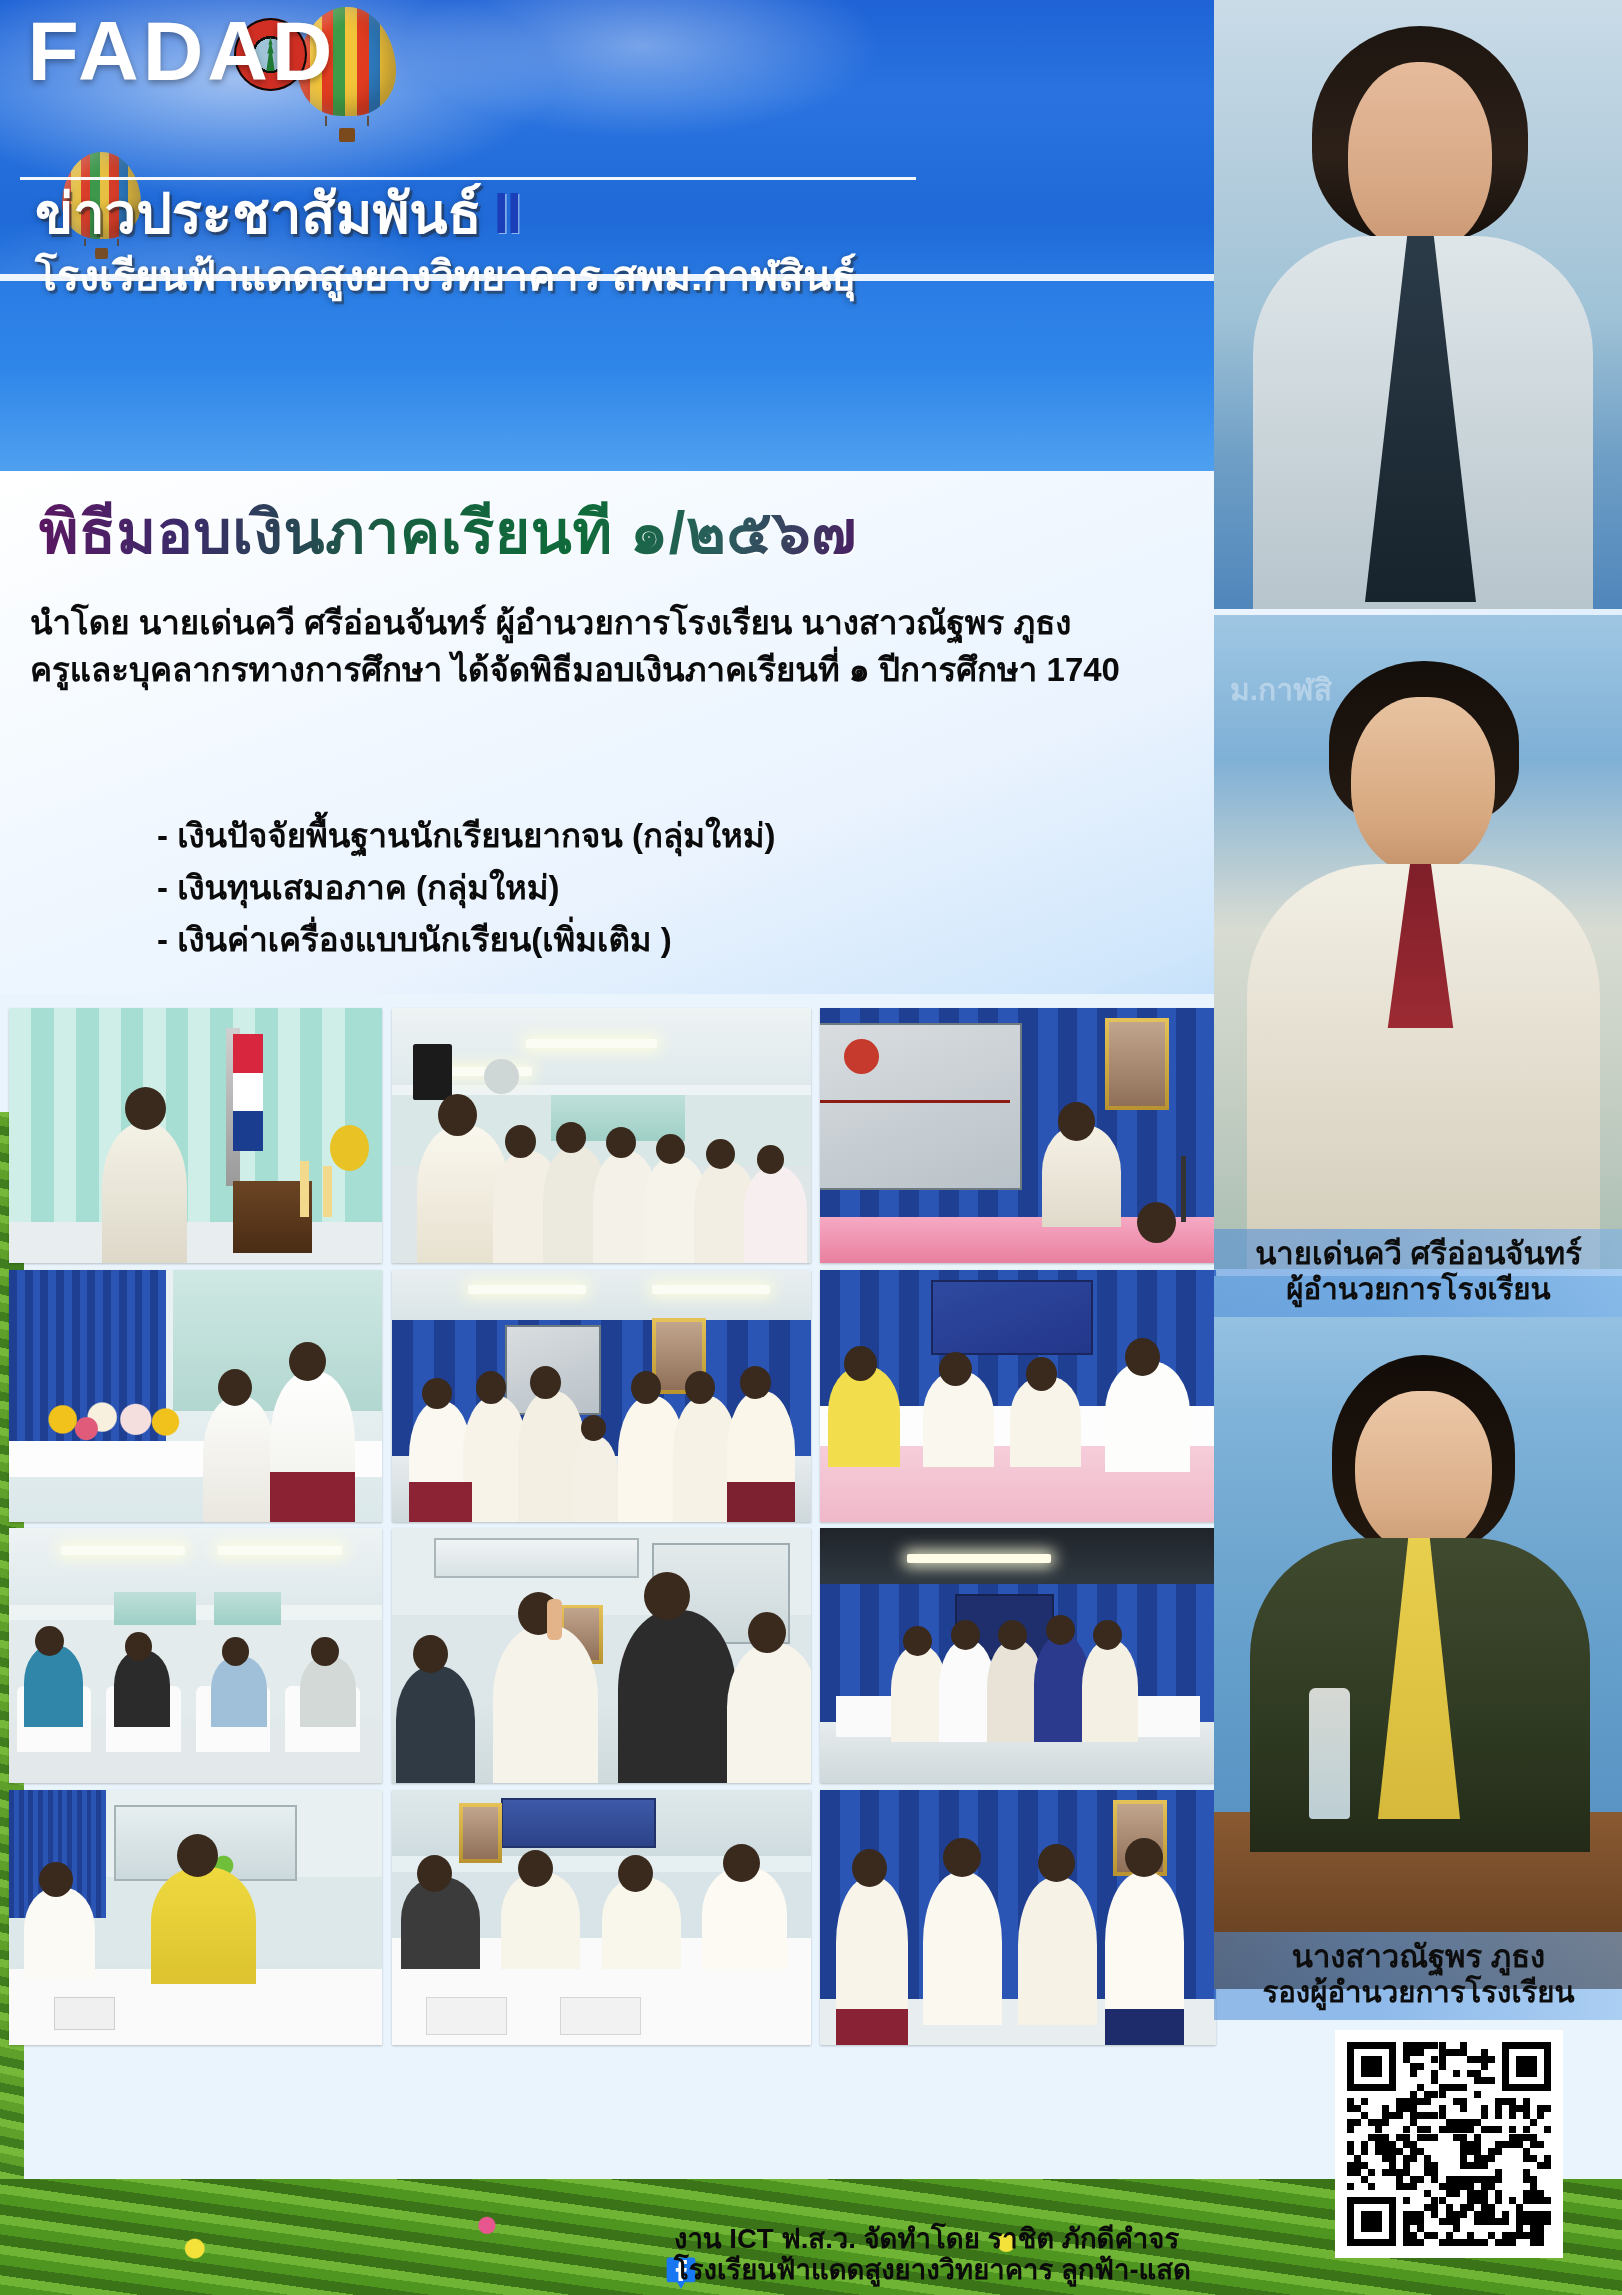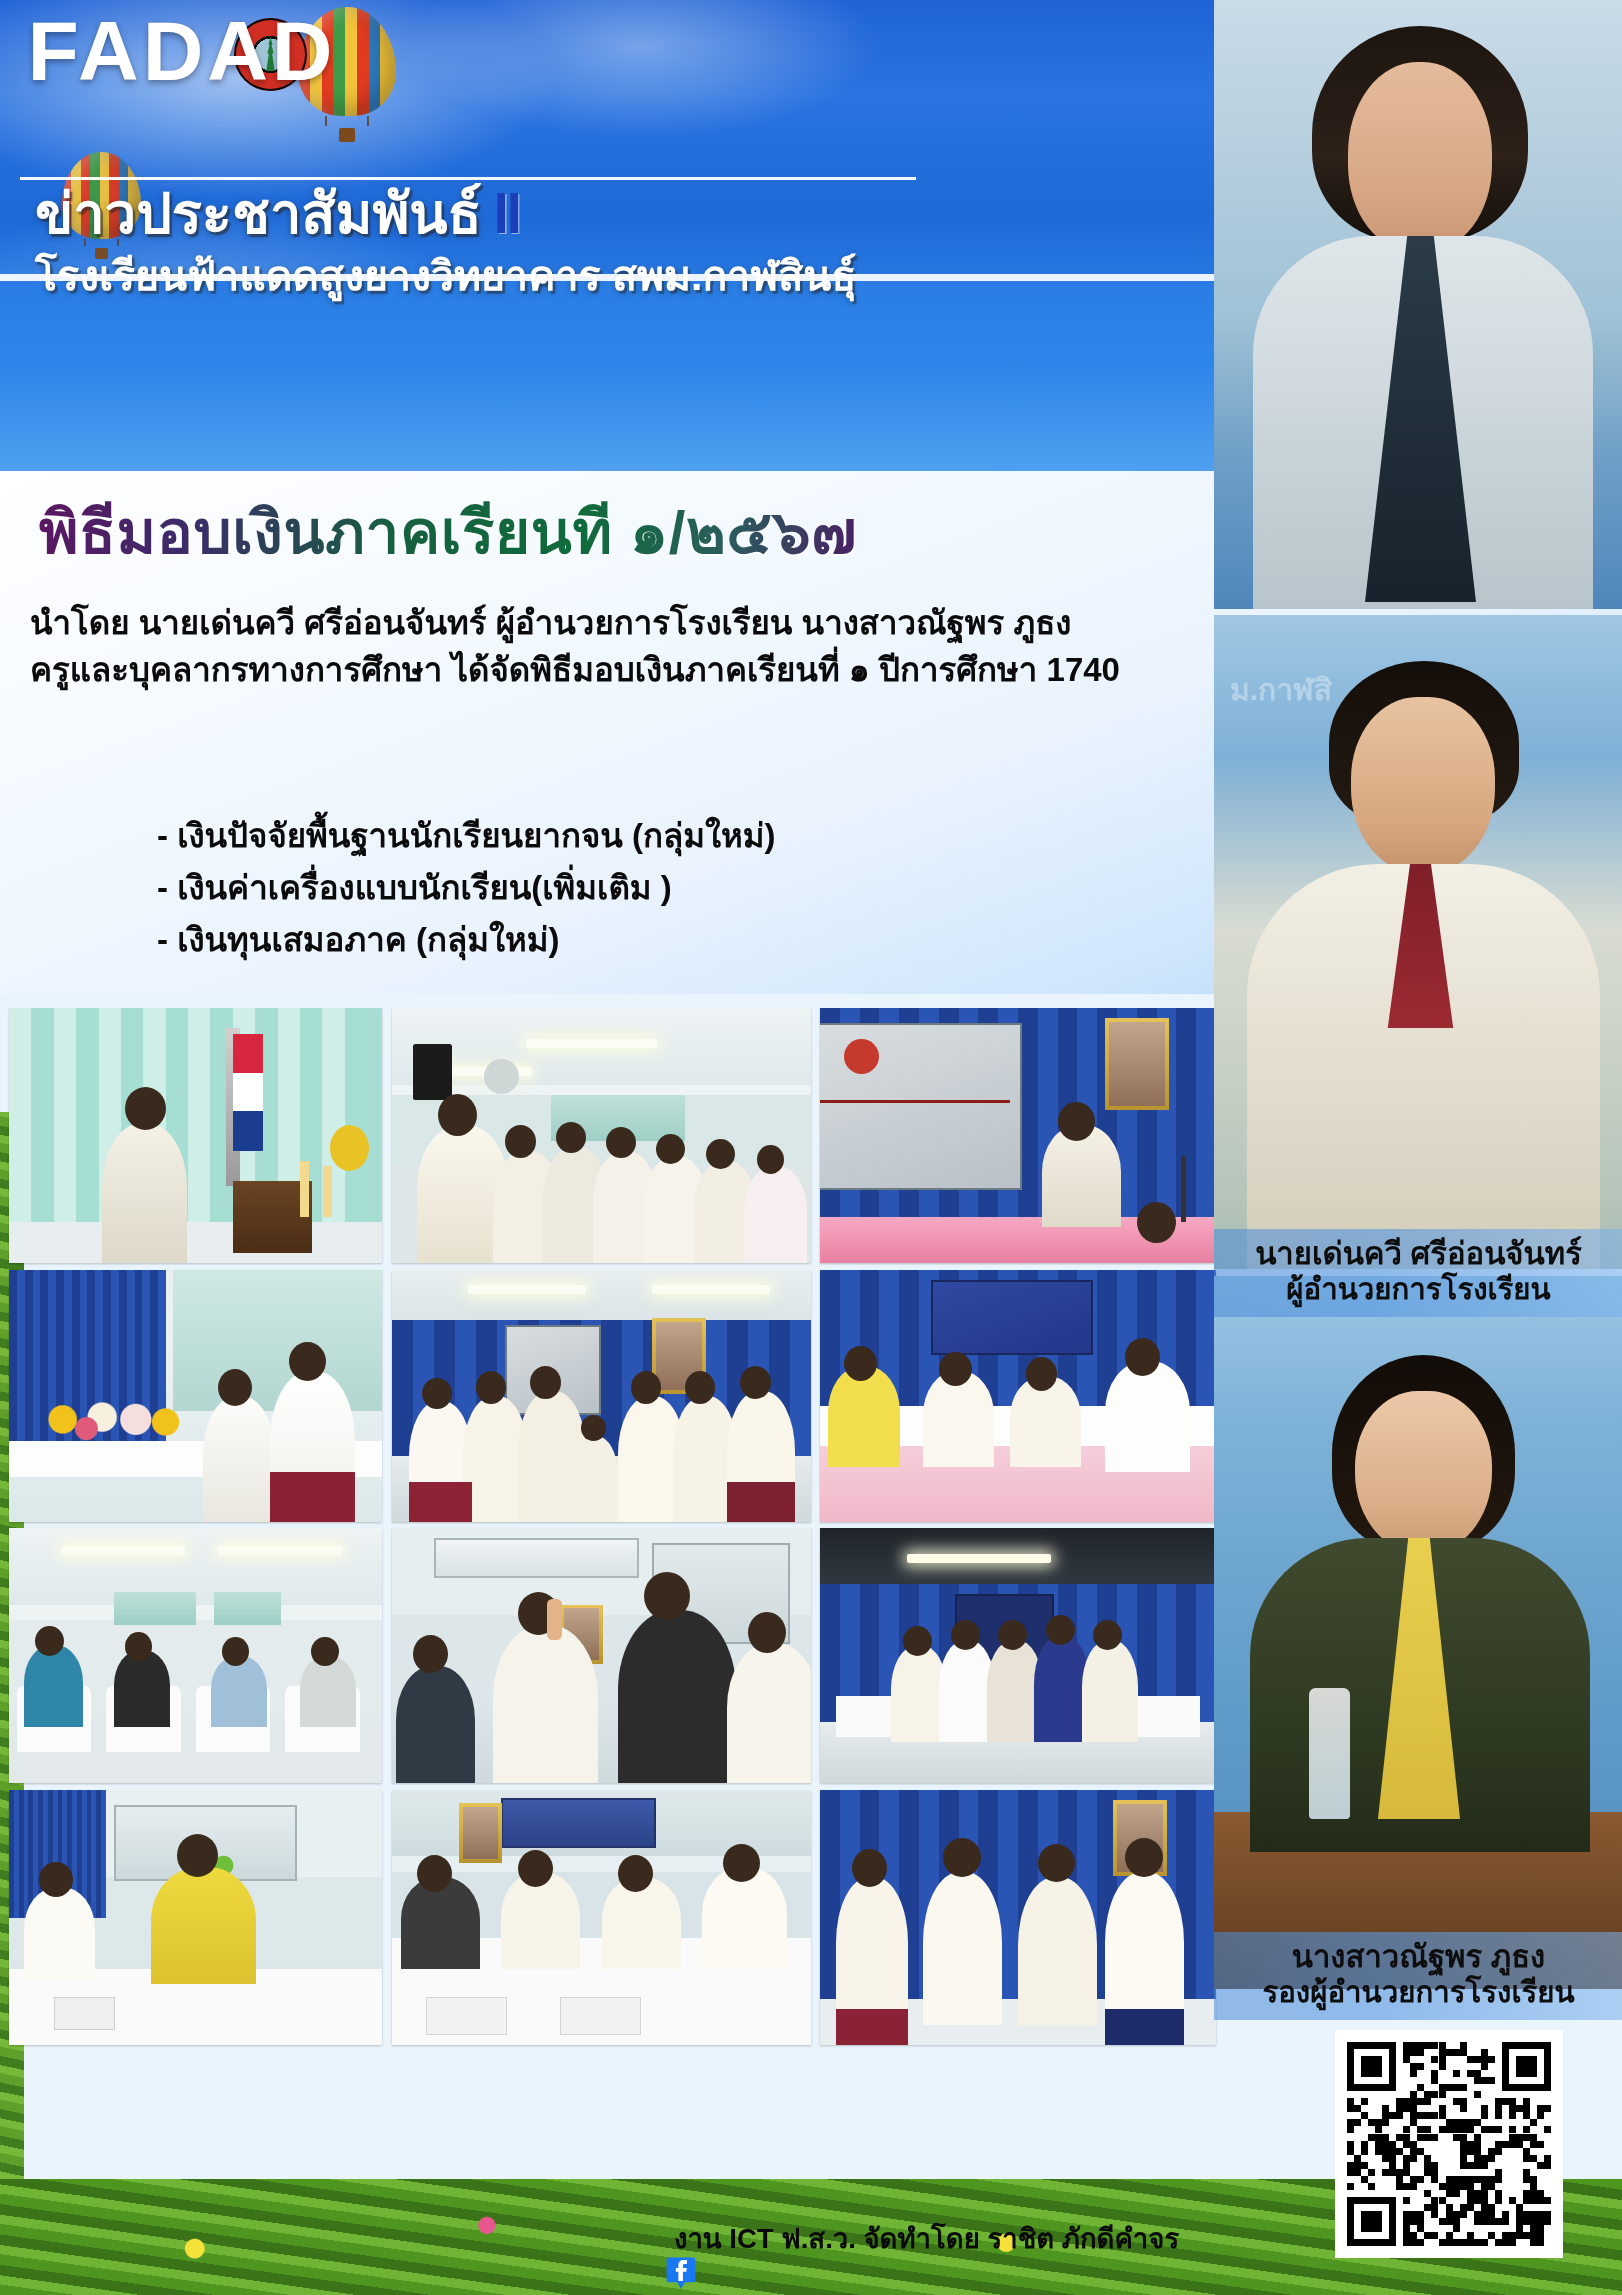--- a/index.html
+++ b/index.html
@@ -260,22 +260,22 @@
 
   <div class="headline">พิธีมอบเงินภาคเรียนที่ ๑/๒๕๖๗</div>
 
   <div class="body-txt">
     <p>นำโดย  นายเด่นควี  ศรีอ่อนจันทร์ ผู้อำนวยการโรงเรียน  นางสาวณัฐพร  ภูธง</p>
     <p>ครูและบุคลากรทางการศึกษา ได้จัดพิธีมอบเงินภาคเรียนที่ ๑ ปีการศึกษา 1740</p>
   </div>
 
   <div class="bullets">
     <div>- เงินปัจจัยพื้นฐานนักเรียนยากจน (กลุ่มใหม่)</div>
+    <div>- เงินทุนเสมอภาค (กลุ่มใหม่)</div>
     <div>- เงินค่าเครื่องแบบนักเรียน(เพิ่มเติม )</div>
-    <div>- เงินทุนเสมอภาค (กลุ่มใหม่)</div>
   </div>
 
   <div class="greenL"></div>
   <div class="greenB"></div>
 
   <div class="grid">
 
     <div class="cell" style="left:0;top:0;width:373px;height:255px;">
       <div class="room curtain-teal"></div>
       <div style="position:absolute;left:0;bottom:0;width:100%;height:16%;background:#e8eef0;"></div>
@@ -543,20 +543,21 @@
   <div class="wm">ม.กาฬสิ</div>
 
   <div class="fbicon">
     <svg viewBox="0 0 46 50">
         <path d="M5 2h36a4 4 0 0 1 4 4v30a4 4 0 0 1-4 4H29l-6 10-6-10H5a4 4 0 0 1-4-4V6a4 4 0 0 1 4-4z" fill="#1877f2"></path>
         <path d="M26 38V24h5l1-6h-6v-3c0-2 .6-3 3-3h3V6h-5c-5 0-8 3-8 8v4h-4v6h4v14z" fill="#fff"></path>
       </svg>
   </div>
   <div class="credit">
     <span class="l1">งาน ICT ฟ.ส.ว. จัดทำโดย ราชิต ภักดีคำจร</span>
+    <span class="l2">โรงเรียนฟ้าแดดสูงยางวิทยาคาร ลูกฟ้า-แสด</span>
   </div>
 
   <div class="qr">
     <div class="qr-canvas" id="qrc">
         <i class="mod" style="left:0px;top:0px;width:7.2px;height:7.2px"></i>
         <i class="mod" style="left:7px;top:0px;width:7.2px;height:7.2px"></i>
         <i class="mod" style="left:14px;top:0px;width:7.2px;height:7.2px"></i>
         <i class="mod" style="left:21px;top:0px;width:7.2px;height:7.2px"></i>
         <i class="mod" style="left:28px;top:0px;width:7.2px;height:7.2px"></i>
         <i class="mod" style="left:35px;top:0px;width:7.2px;height:7.2px"></i>

